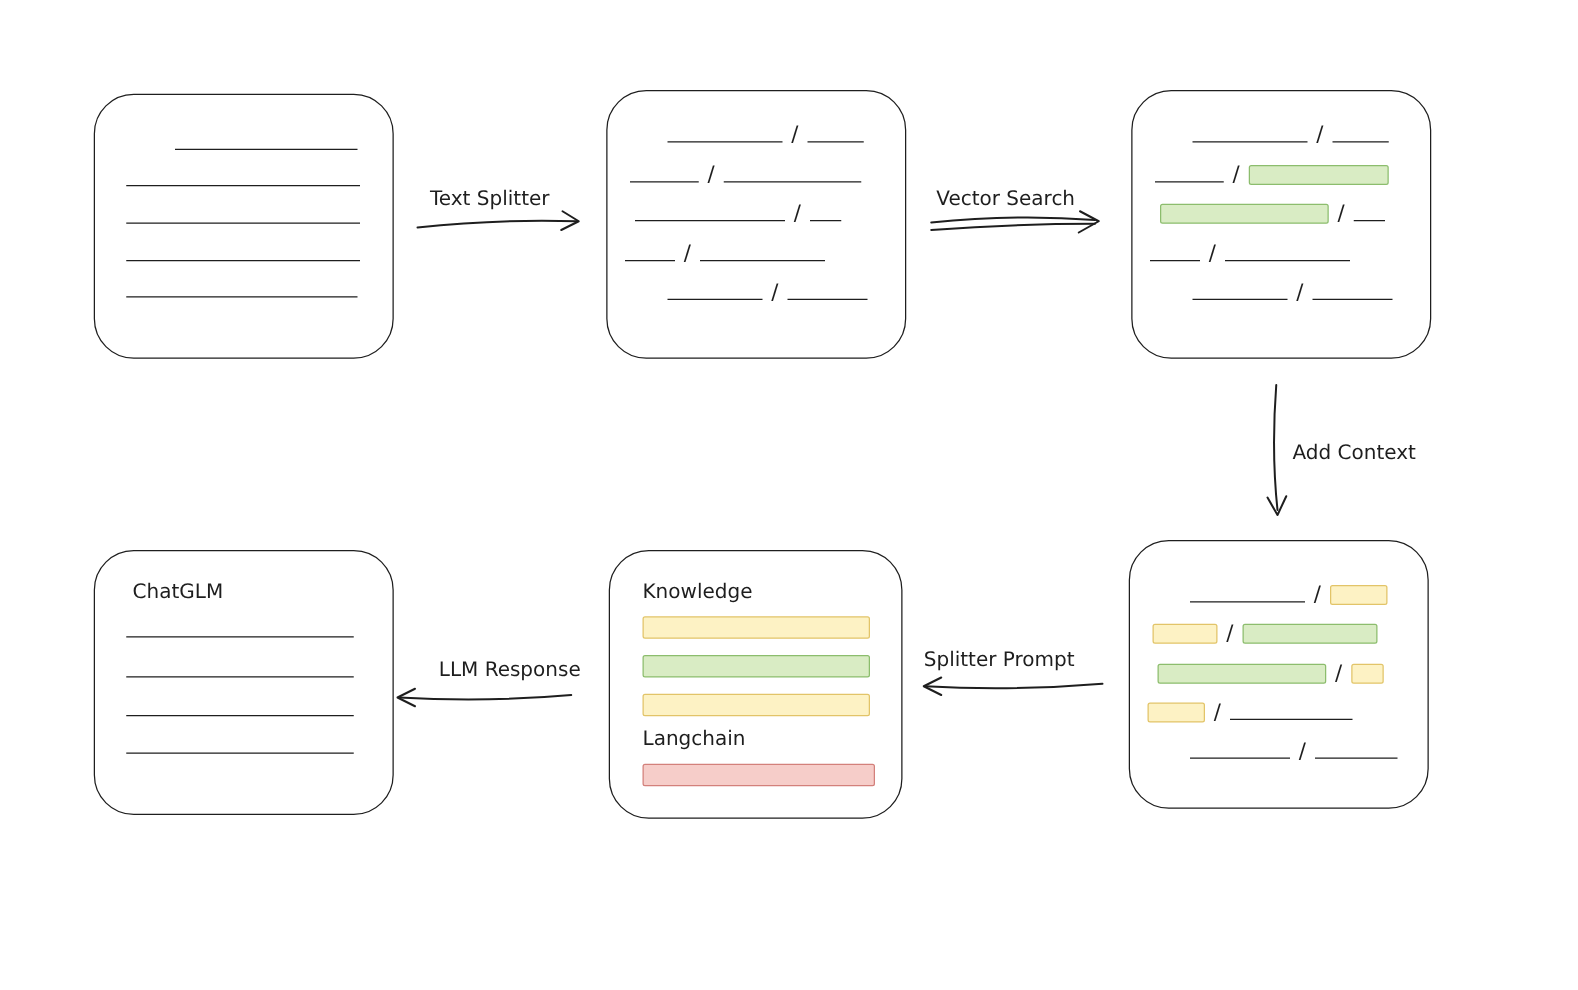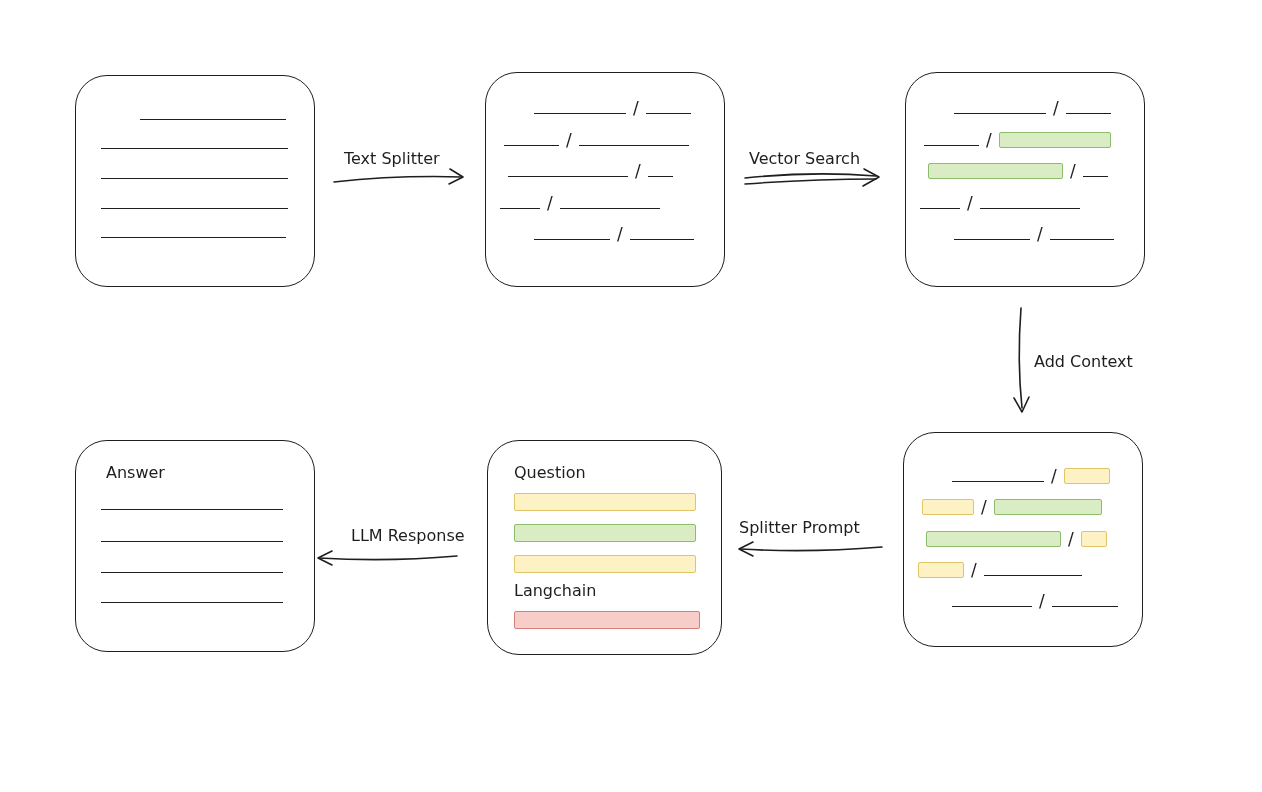--- a/index.html
+++ b/index.html
@@ -195,36 +195,36 @@
     </div>
   </div>
 
   <div class="label" style="left:739px; top:518px;">Splitter Prompt</div>
   <svg class="arrow" style="left:735px; top:536px;" width="150" height="26" viewBox="0 0 150 26">
     <path d="M147 11 Q 75 17 5 13"></path>
     <path d="M18 6 L4 13 L18 20"></path>
   </svg>
 
   <div class="node" style="left:487px; top:440px; width:235px; height:215px;">
-    <div class="node-title" style="left:26px; top:22px;">Question</div>
+    <div class="node-title" style="left:26px; top:22px;">Knowledge</div>
     <span class="bar yellow" style="left:26px; top:52px; width:182px;"></span>
     <span class="bar green" style="left:26px; top:83px; width:182px;"></span>
     <span class="bar yellow" style="left:26px; top:114px; width:182px;"></span>
     <div class="node-title" style="left:26px; top:140px;">Langchain</div>
     <span class="bar red" style="left:26px; top:170px; width:186px;"></span>
   </div>
 
   <div class="label" style="left:331px; top:526px;margin-left:20px;">LLM Response</div>
   <svg class="arrow" style="left:314px; top:544px;" width="146" height="26" viewBox="0 0 146 26">
     <path d="M143 12 Q 75 18 5 14"></path>
     <path d="M18 7 L4 14 L18 21"></path>
   </svg>
 
   <div class="node" style="left:75px; top:440px; width:240px; height:212px;">
-    <div class="node-title" style="left:30px; top:22px;">Answer</div>
+    <div class="node-title" style="left:30px; top:22px;">ChatGLM</div>
     <span class="line" style="top:68px; left:25px; width:182px;"></span>
     <span class="line" style="top:100px; left:25px; width:182px;"></span>
     <span class="line" style="top:131px; left:25px; width:182px;"></span>
     <span class="line" style="top:161px; left:25px; width:182px;"></span>
   </div>
 
 
 </div>
 
 </body></html>

